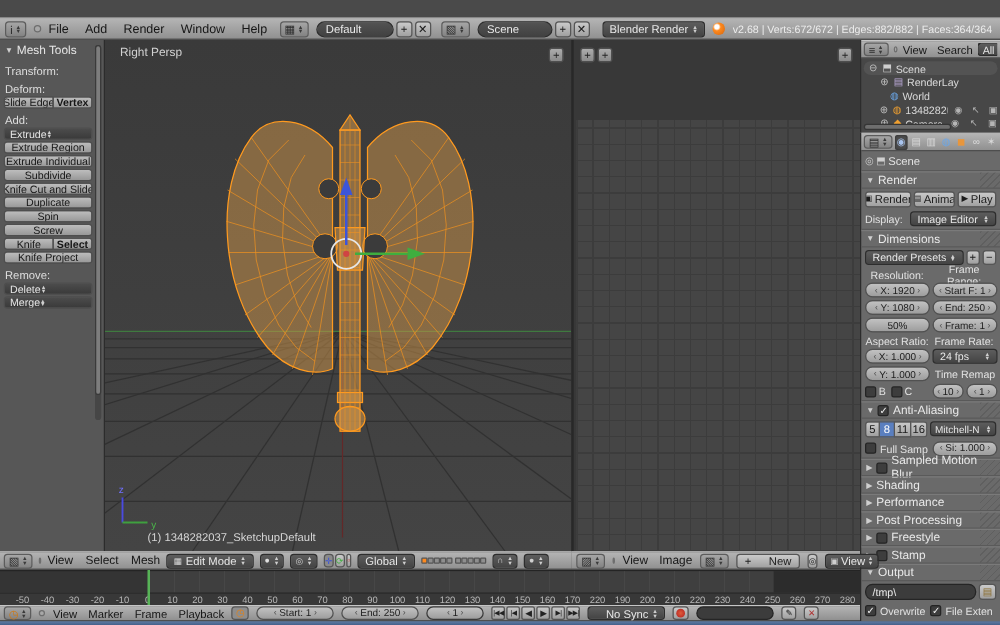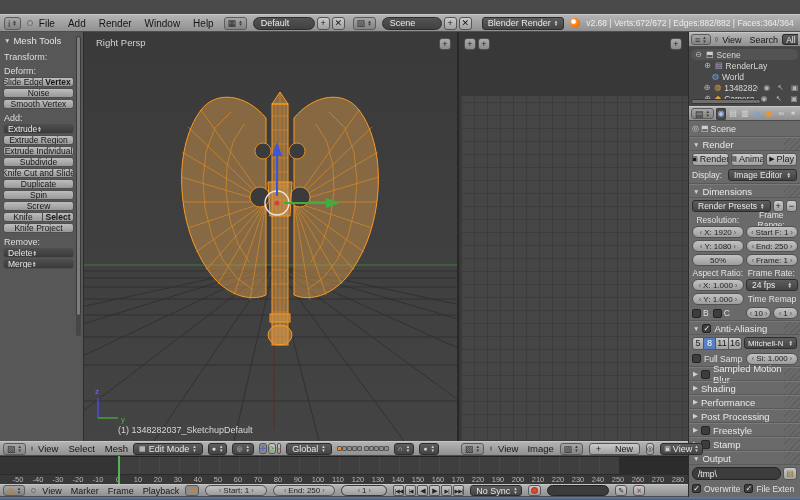--- a/index.html
+++ b/index.html
@@ -147,25 +147,20 @@
     <div class="shelf-hdr">
       <span class="tri">▼</span>
       <span>Mesh Tools</span>
     </div>
     <div class="shelf-label">Transform:</div>
     <div class="shelf-label">Deform:</div>
     <div class="tsplit">
       <div class="tbtn">Slide Edge</div>
       <div class="tbtn">Vertex</div>
     </div>
-    <div>
-
-    <div class="tbtn">Noise</div>
-        <div class="tbtn">Smooth Vertex</div>
-      </div>
     <div class="shelf-label">Add:</div>
     <div class="tbtn tbtn-dark">
       <span>Extrude</span>
       <span class="updn updn-w">
           <span>▲</span>
           <span>▼</span>
         </span>
     </div>
     <div>
 
@@ -827,21 +822,21 @@
         <span class="arr">›</span>
     </span>
     <span style="display:flex;gap:1px;">
       <span class="pb-btn">|◀◀</span>
       <span class="pb-btn">|◀</span>
       <span class="pb-btn" style="font-size:7px;">◀</span>
       <span class="pb-btn" style="font-size:7px;">▶</span>
       <span class="pb-btn">▶|</span>
       <span class="pb-btn">▶▶|</span>
     </span>
-    <span class="dark-dd" style="height:11px;width:52px;justify-content:flex-start;">
+    <span class="dark-dd" style="height:11px;width:62px;justify-content:flex-end;">
       <span>No Sync</span>
       <span class="updn updn-w">
           <span>▲</span>
           <span>▼</span>
         </span>
     </span>
     <span class="lt-btn" style="width:13px;height:11px;">
       <span style="width:7px;height:7px;border-radius:50%;background:radial-gradient(#e05a3a,#b02020);display:inline-block;"></span>
     </span>
     <span style="width:62px;height:11px;background:#3c3c3c;border:1px solid #252525;border-radius:6px;"></span>

